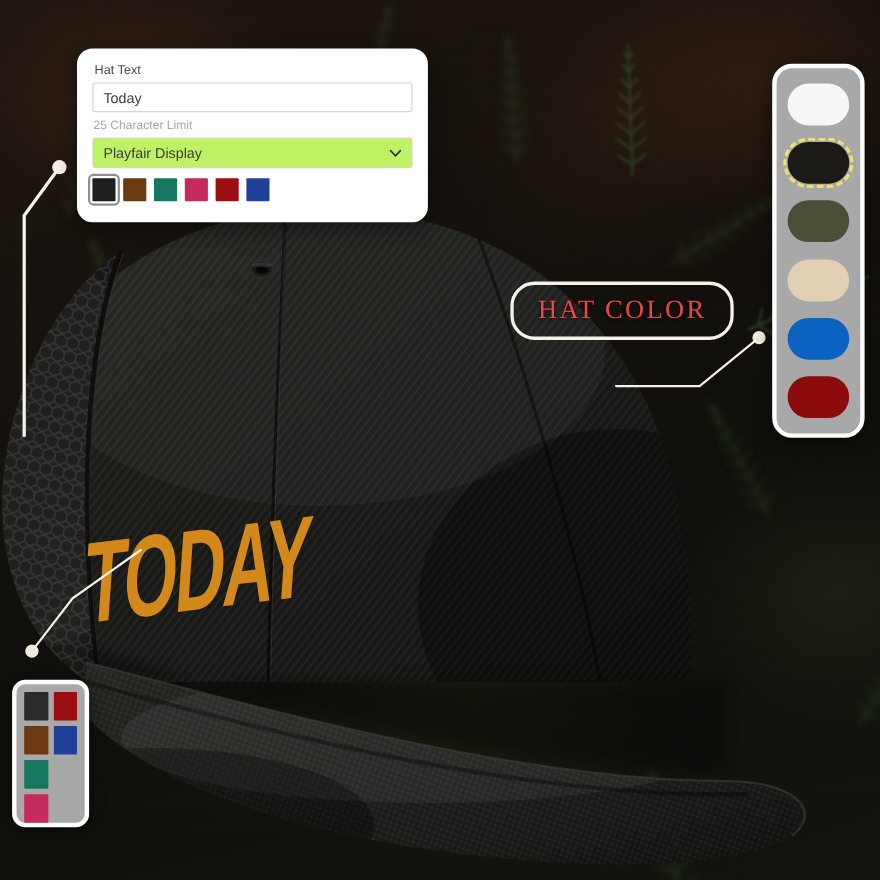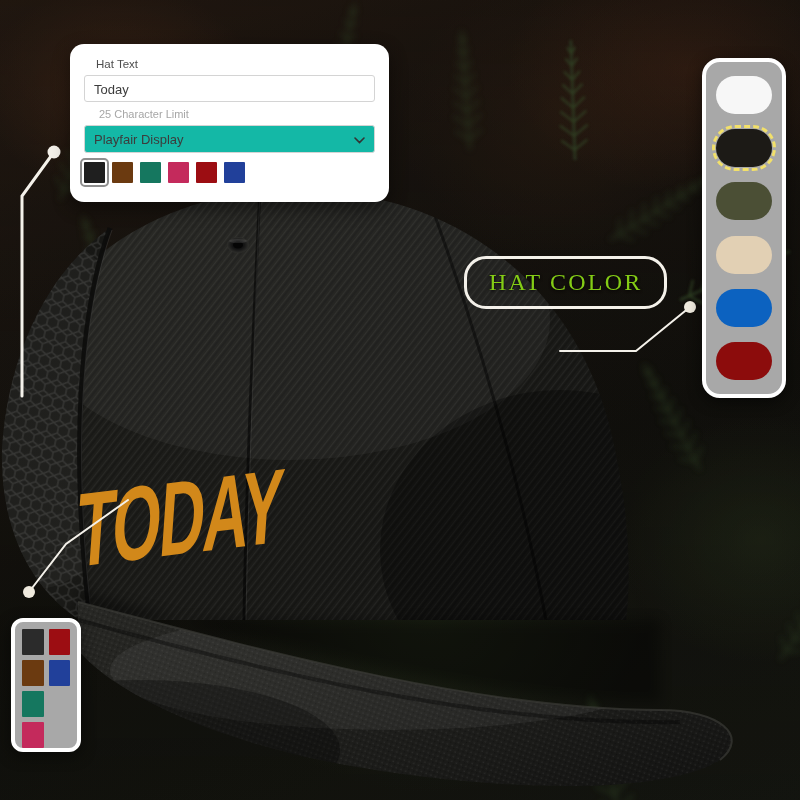--- a/index.html
+++ b/index.html
@@ -21,38 +21,38 @@
   .bgveil { position:absolute; inset:0; background:linear-gradient(180deg, rgba(10,8,6,.30), rgba(8,8,6,.18) 45%, rgba(10,12,8,.28)); }
 
   
   .fern { position:absolute; }
 
   
   .hat { position:absolute; left:-40px; top:150px; width:780px; height:640px; }
 
   
   .chip { position:absolute; border:3px solid #f4f1ea; border-radius:22px;
-    padding:10px 22px; color:#84cc16; font-family:"Liberation Serif", serif;
+    padding:10px 22px; color:#ef4444; font-family:"Liberation Serif", serif;
     font-size:24px; letter-spacing:2.2px; white-space:nowrap;
     text-shadow:0 1px 3px rgba(0,0,0,.85); }
 
   
   .conn { position:absolute; overflow:visible; }
 
   
   .card { position:absolute; left:70px; top:44px; width:319px; height:158px;
     background:#fff; border-radius:14px; padding:12px 14px 10px 14px;
     box-shadow:0 6px 18px rgba(0,0,0,.45); }
-  .card-label { font-size:11.5px; color:#4d4d4d; margin:2px 0 5px 12px; }
+  .card-label { font-size:11.5px; color:#4d4d4d; margin:2px 0 5px 2px; }
   .card-input { width:100%; height:27px; border:1px solid #d4d4d4; border-radius:3px;
     background:#fff; font-size:13px; color:#3c3c3c; padding:0 9px; line-height:27px;
     display:block; }
-  .card-hint { font-size:11px; color:#a6a6a6; margin:6px 0 5px 15px; }
+  .card-hint { font-size:11px; color:#a6a6a6; margin:6px 0 5px 1px; }
   .card-select { position:relative; width:100%; height:28px; border:1px solid #d4d4d4;
-    border-radius:3px; background:#14b8a6; font-size:13px; color:#3c3c3c;
+    border-radius:3px; background:#bef264; font-size:13px; color:#3c3c3c;
     padding:0 9px; line-height:28px; }
   .card-select .chev { position:absolute; right:9px; top:0; line-height:28px;
     font-size:11px; color:#333; }
   .swatch-row { display:flex; gap:7px; margin-top:9px; }
   .sw { width:21px; height:21px; border-radius:1px; }
   .sw.sel { outline:2px solid #8f8f8f; outline-offset:2px; }
 
   
   .palette { position:absolute; left:702px; top:58px; width:84px; height:340px;
     background:#a8a8a8; border:4px solid #ffffff; border-radius:18px;

